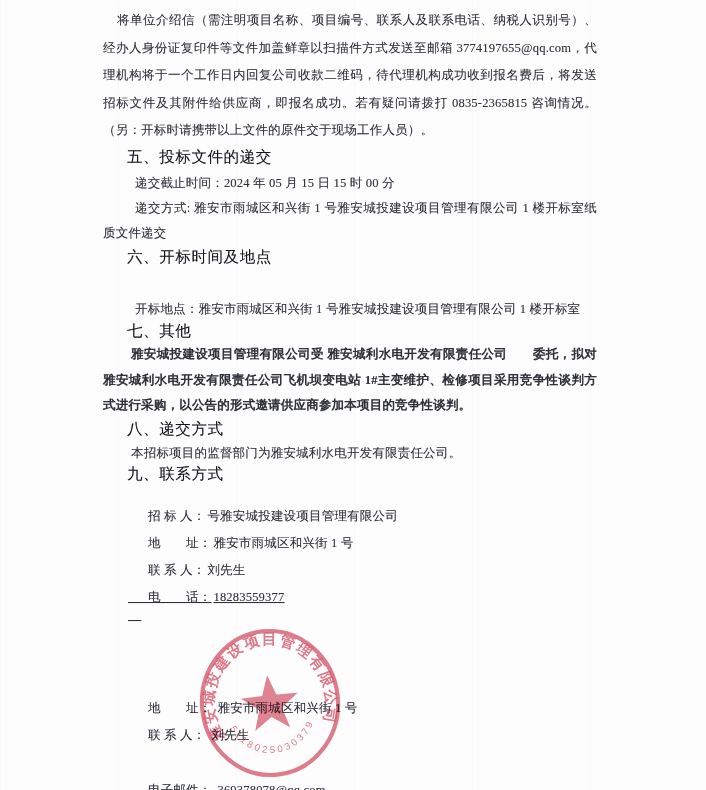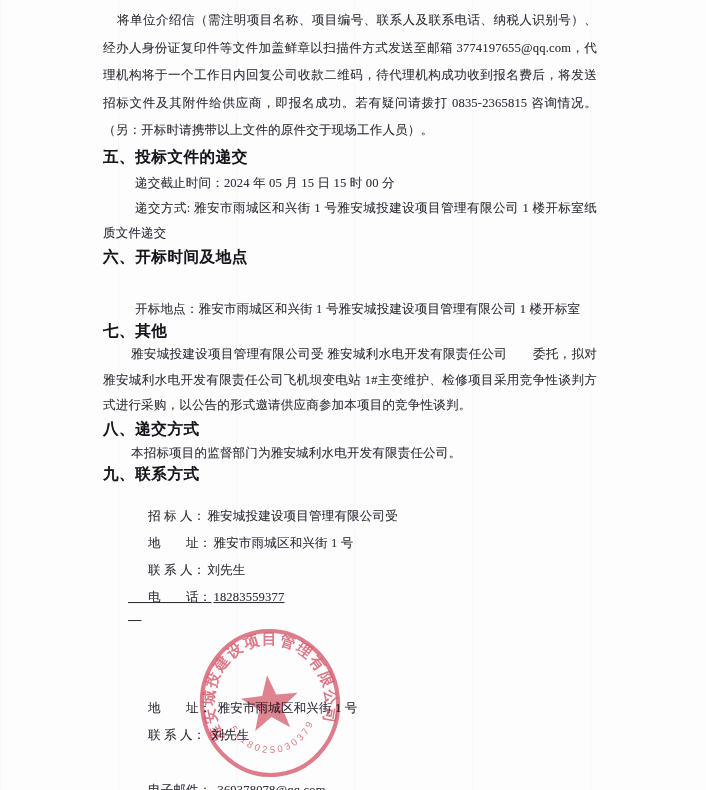--- a/index.html
+++ b/index.html
@@ -22,22 +22,22 @@
     font-size: 12.5px; letter-spacing: 0.2px;
     text-shadow: 0.2px 0.2px 0.4px rgba(35,35,60,0.30);
   }
   .abs { position: absolute; }
   .para {
     width: 494px; line-height: 27.5px;
     text-align: justify; text-indent: 14px;
   }
   .heading {
     font-family: "Liberation Sans", "DejaVu Sans", sans-serif;
-    font-weight: bold; font-size: 15.5px; color: #15161b;
-    letter-spacing: 0.6px; left: 0; line-height: 22px;
+    font-weight: normal; font-size: 15.5px; color: #15161b;
+    letter-spacing: 0.6px; left: 24px; line-height: 22px;
   }
   .secline {
     width: 494px; line-height: 25px;
     text-align: justify; text-indent: 32px;
   }
   .secbody {
     width: 494px; line-height: 25.5px;
     text-align: justify; text-indent: 28px;
   }
   .row { left: 25px; line-height: 18px; white-space: pre; }
@@ -60,29 +60,29 @@
     <div class="abs para" style="top:7px;">将单位介绍信（需注明项目名称、项目编号、联系人及联系电话、纳税人识别号）、经办人身份证复印件等文件加盖鲜章以扫描件方式发送至邮箱 3774197655@qq.com，代理机构将于一个工作日内回复公司收款二维码，待代理机构成功收到报名费后，将发送招标文件及其附件给供应商，即报名成功。若有疑问请拨打 0835-2365815 咨询情况。（另：开标时请携带以上文件的原件交于现场工作人员）。</div>
 
     <div class="abs heading" style="top:146px;">五、投标文件的递交</div>
     <div class="abs secline" style="top:171px;">递交截止时间：2024 年 05 月 15 日  15 时 00 分</div>
     <div class="abs secline" style="top:196px;">递交方式: 雅安市雨城区和兴街 1 号雅安城投建设项目管理有限公司 1 楼开标室纸质文件递交</div>
 
     <div class="abs heading" style="top:246px;">六、开标时间及地点</div>
     <div class="abs secline" style="top:297px;">开标地点：雅安市雨城区和兴街 1 号雅安城投建设项目管理有限公司 1 楼开标室</div>
 
     <div class="abs heading" style="top:320px;text-align:center;">七、其他</div>
-    <div class="abs secbody" style="top:342px;">雅安城投建设项目管理有限公司受 雅安城利水电开发有限责任公司　　委托，拟对雅安城利水电开发有限责任公司飞机坝变电站 1#主变维护、检修项目采用竞争性谈判方式进行采购，以公告的形式邀请供应商参加本项目的竞争性谈判。</div>
+    <div class="abs secbody" style="top:342px;font-weight:bold;">雅安城投建设项目管理有限公司受 雅安城利水电开发有限责任公司　　委托，拟对雅安城利水电开发有限责任公司飞机坝变电站 1#主变维护、检修项目采用竞争性谈判方式进行采购，以公告的形式邀请供应商参加本项目的竞争性谈判。</div>
 
     <div class="abs heading" style="top:418px;">八、递交方式</div>
     <div class="abs secbody" style="top:441px;">本招标项目的监督部门为雅安城利水电开发有限责任公司。</div>
 
     <div class="abs heading" style="top:463px;">九、联系方式</div>
 
     <div class="abs row" style="top:489px;">
-      <span class="lbl">招 标 人：</span><span class="val">雅安城投建设项目管理有限公司受</span>
+      <span class="lbl">招 标 人：</span><span class="val">号雅安城投建设项目管理有限公司</span>
     </div>
     <div class="abs row" style="top:516px;">
       <span class="lbl">地　　址：</span><span class="val">雅安市雨城区和兴街 1 号</span>
     </div>
     <div class="abs row" style="top:543px;">
       <span class="lbl">联 系 人：</span><span class="val">刘先生</span>
     </div>
     <div class="abs row" style="top:570px;text-decoration:underline;">
       <span class="lbl">电　　话：</span><span class="val">18283559377</span>
     </div>

